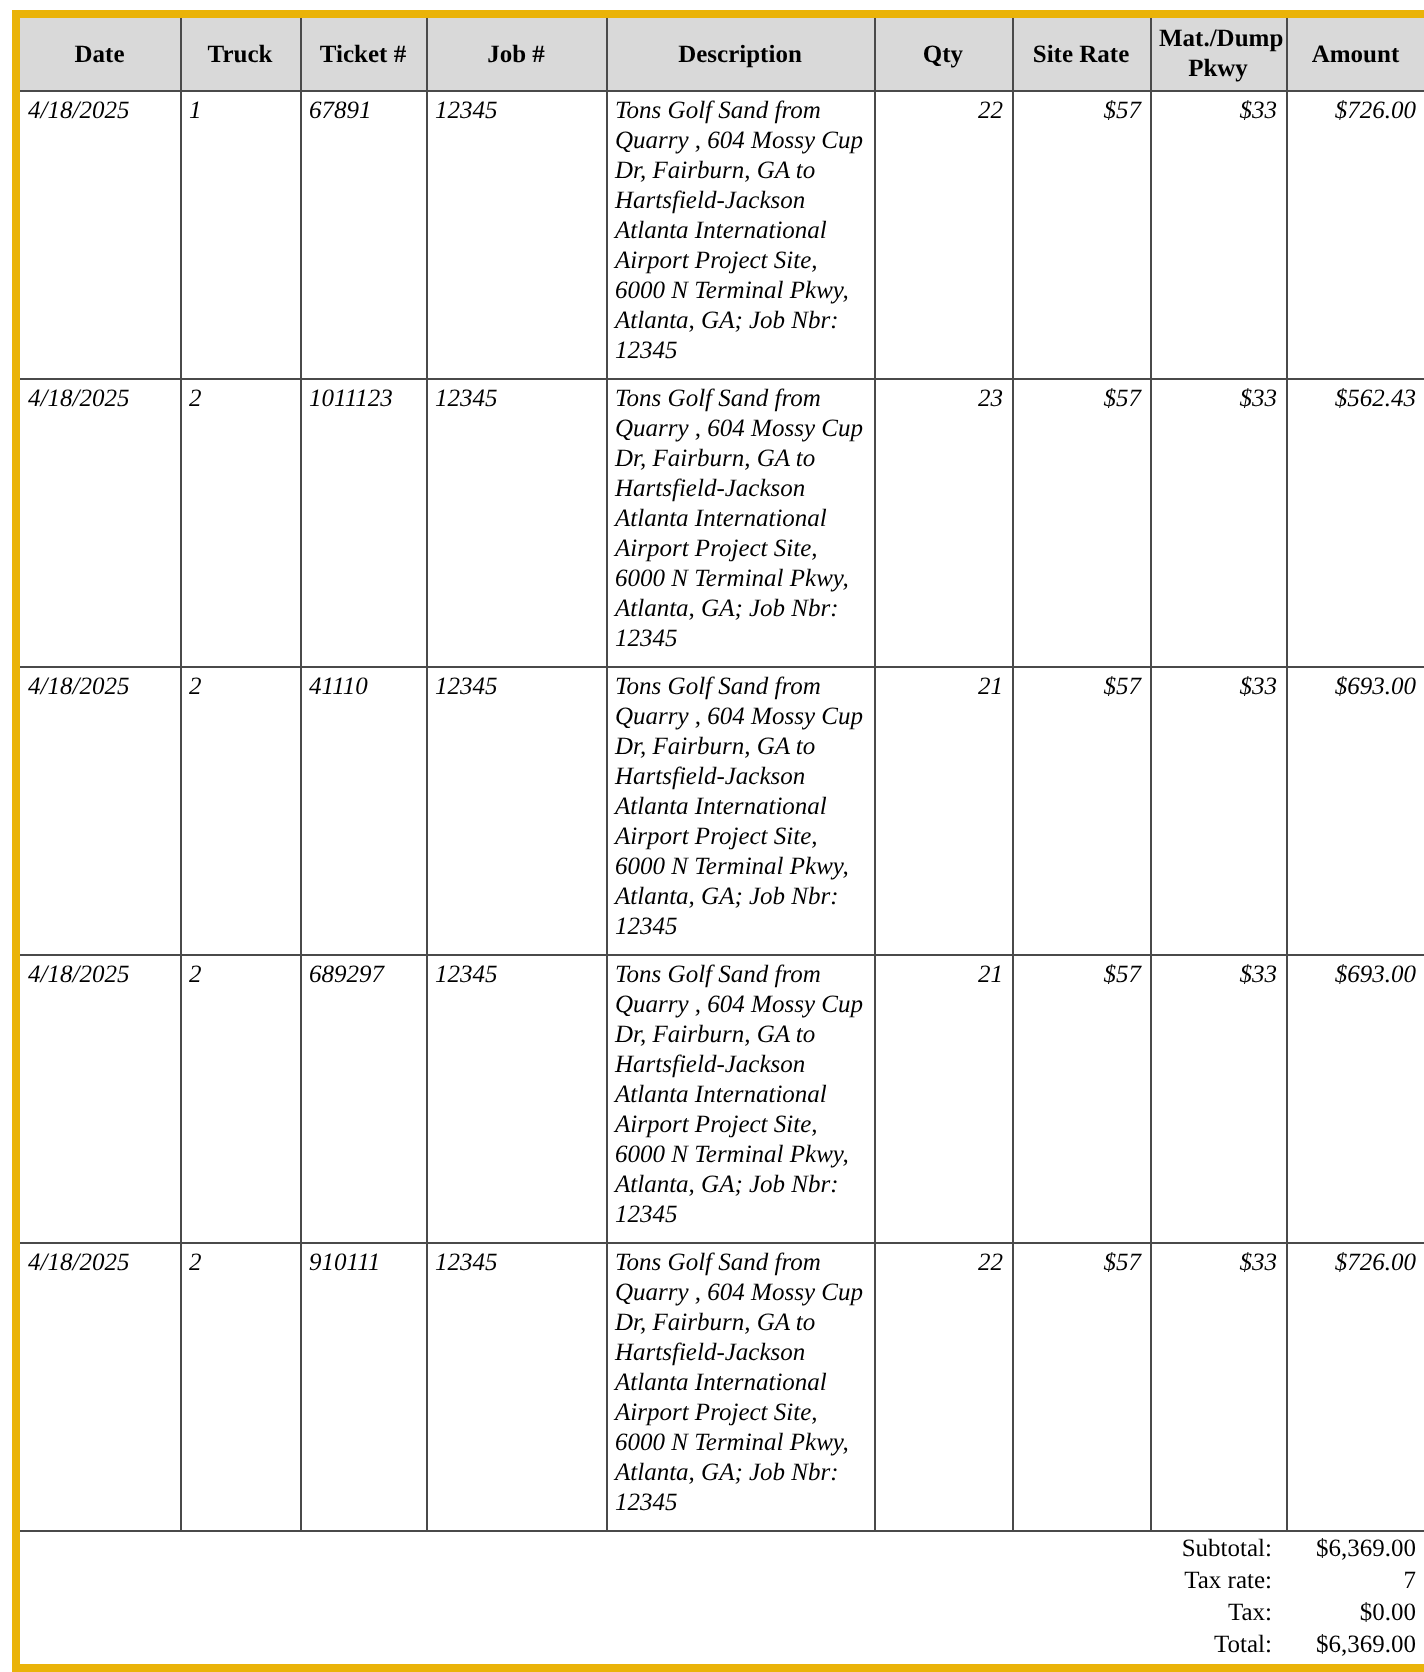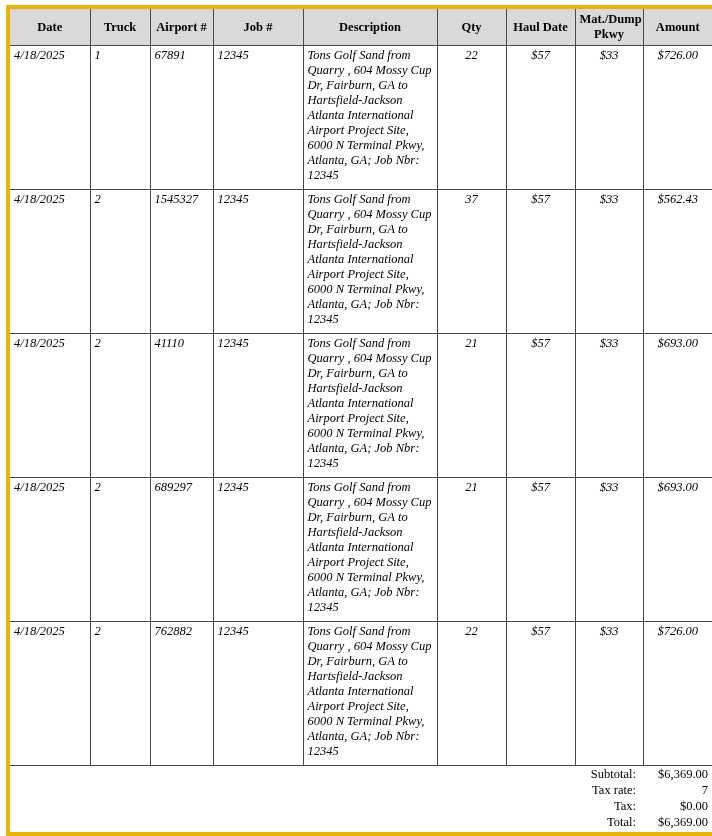--- a/index.html
+++ b/index.html
@@ -48,21 +48,21 @@
   col.c-date   { width: 82px; }
   col.c-truck  { width: 60px; }
   col.c-ticket { width: 63px; }
   col.c-job    { width: 90px; }
   col.c-desc   { width: 134px; }
   col.c-qty    { width: 69px; }
   col.c-haul   { width: 69px; }
   col.c-mat    { width: 68px; }
   col.c-amount { width: 71px; }
 
-  td.num { text-align: center; }
+  td.num { text-align: right; }
   td.desc { white-space: pre-line; }
   tbody tr.data-row td { height: 139px; font-style: italic; }
 
   
   tr.summary-row td {
     padding: 0;
     height: 66px;
     vertical-align: top;
   }
   .summary-inner {
@@ -102,48 +102,48 @@
       <col class="c-desc">
         <col class="c-qty">
         <col class="c-haul">
         <col class="c-mat">
         <col class="c-amount">
     </colgroup>
     <thead>
       <tr>
         <th>Date</th>
         <th>Truck</th>
-        <th>Airport #</th>
+        <th>Ticket #</th>
         <th>Job #</th>
         <th>Description</th>
         <th>Qty</th>
-        <th>Haul Date</th>
+        <th>Site Rate</th>
         <th>Mat./Dump Pkwy</th>
         <th>Amount</th>
       </tr>
     </thead>
     <tbody>
         <tr class="data-row">
           <td>4/18/2025</td>
           <td>1</td>
           <td>67891</td>
           <td>12345</td>
           <td class="desc">Tons Golf Sand from Quarry , 604 Mossy Cup Dr, Fairburn, GA to Hartsfield-Jackson Atlanta International Airport Project Site, 6000 N Terminal Pkwy, Atlanta, GA; Job Nbr: 12345</td>
           <td class="num">22</td>
           <td class="num">$57</td>
           <td class="num">$33</td>
           <td class="num">$726.00</td>
         </tr>
         <tr class="data-row">
           <td>4/18/2025</td>
           <td>2</td>
-          <td>1545327</td>
-          <td>12345</td>
-          <td class="desc">Tons Golf Sand from Quarry , 604 Mossy Cup Dr, Fairburn, GA to Hartsfield-Jackson Atlanta International Airport Project Site, 6000 N Terminal Pkwy, Atlanta, GA; Job Nbr: 12345</td>
-          <td class="num">37</td>
+          <td>1011123</td>
+          <td>12345</td>
+          <td class="desc">Tons Golf Sand from Quarry , 604 Mossy Cup Dr, Fairburn, GA to Hartsfield-Jackson Atlanta International Airport Project Site, 6000 N Terminal Pkwy, Atlanta, GA; Job Nbr: 12345</td>
+          <td class="num">23</td>
           <td class="num">$57</td>
           <td class="num">$33</td>
           <td class="num">$562.43</td>
         </tr>
         <tr class="data-row">
           <td>4/18/2025</td>
           <td>2</td>
           <td>41110</td>
           <td>12345</td>
           <td class="desc">Tons Golf Sand from Quarry , 604 Mossy Cup Dr, Fairburn, GA to Hartsfield-Jackson Atlanta International Airport Project Site, 6000 N Terminal Pkwy, Atlanta, GA; Job Nbr: 12345</td>
@@ -159,21 +159,21 @@
           <td>12345</td>
           <td class="desc">Tons Golf Sand from Quarry , 604 Mossy Cup Dr, Fairburn, GA to Hartsfield-Jackson Atlanta International Airport Project Site, 6000 N Terminal Pkwy, Atlanta, GA; Job Nbr: 12345</td>
           <td class="num">21</td>
           <td class="num">$57</td>
           <td class="num">$33</td>
           <td class="num">$693.00</td>
         </tr>
         <tr class="data-row">
           <td>4/18/2025</td>
           <td>2</td>
-          <td>762882</td>
+          <td>910111</td>
           <td>12345</td>
           <td class="desc">Tons Golf Sand from Quarry , 604 Mossy Cup Dr, Fairburn, GA to Hartsfield-Jackson Atlanta International Airport Project Site, 6000 N Terminal Pkwy, Atlanta, GA; Job Nbr: 12345</td>
           <td class="num">22</td>
           <td class="num">$57</td>
           <td class="num">$33</td>
           <td class="num">$726.00</td>
         </tr>
         <tr class="summary-row">
           <td colspan="9">
             <div class="summary-inner">

